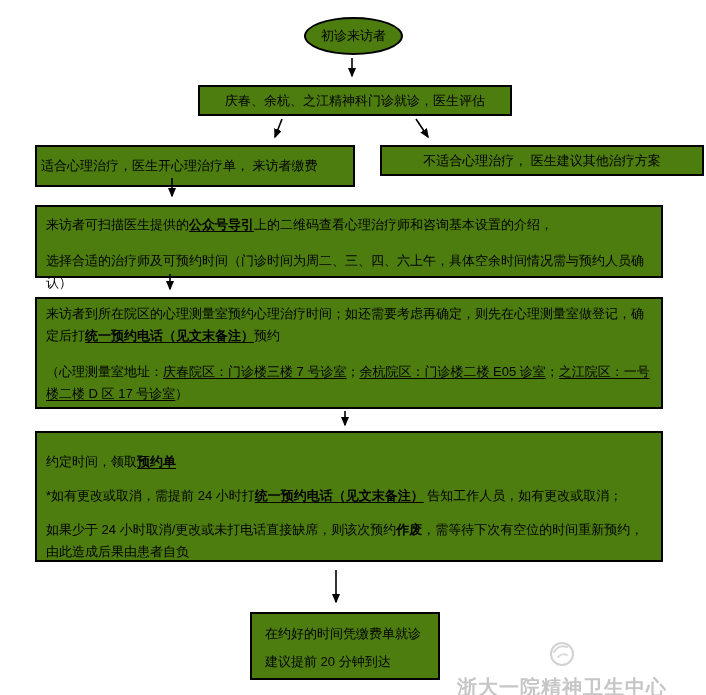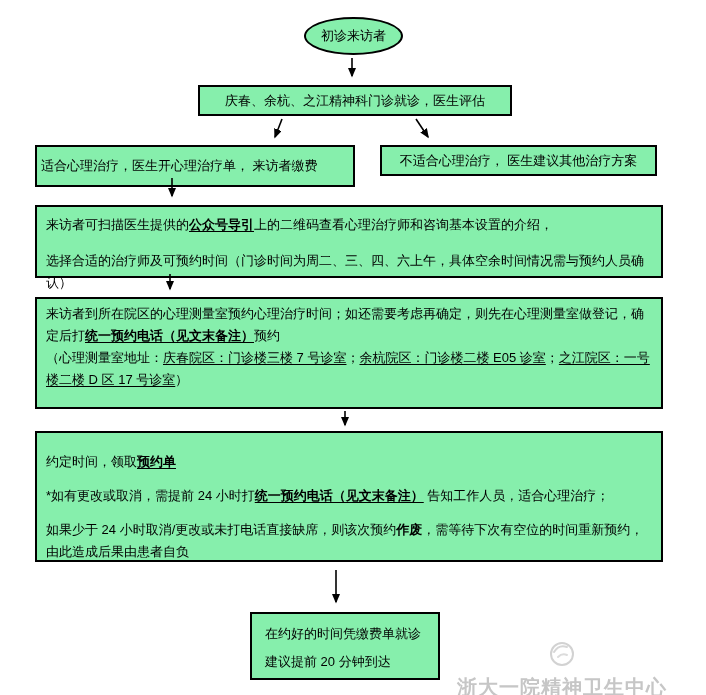--- a/index.html
+++ b/index.html
@@ -8,32 +8,32 @@
     position:relative; width:706px; height:695px;
     background:var(--background,#fff);
     color:var(--text,#000);
     font-family:"Liberation Sans","DejaVu Sans",sans-serif;
     font-size:13px;
     overflow:hidden;
   }
   .node {
     position:absolute;
     border:2px solid var(--border,#000);
-    background:#86efac;
+    background:#4d7c0f;
   }
   .ellipse { border-radius:50%; display:flex; align-items:center; justify-content:center; }
   .center  { display:flex; align-items:center; justify-content:center; text-align:center; }
   .vcenter { display:flex; align-items:center; padding:0 4px; }
   .bigbox  { line-height:22px; }
   .pad-a { padding:7px 9px 17px 9px; }
   .pad-b { padding:4px 9px 0 9px; }
   .pad-c { padding:18px 9px 0 9px; }
   .pad-v { padding:9px 12px 0 13px; }
   .m14 { margin-bottom:14px; }
-  .m16 { }
+  .m16 { margin-bottom:14px; }
   .m12 { margin-bottom:12px; }
   .m6  { margin-bottom:6px;  }
   .b { font-weight:bold; }
   .u { text-decoration:underline; text-underline-offset:2px; }
   .arrow { position:absolute; overflow:visible; }
   .watermark {
     position:absolute; left:457px; top:639px;
     display:flex; align-items:center; gap:7px;
     color:var(--watermark_text,#c6c6c6);
     font-size:20px; font-weight:bold; letter-spacing:1px;
@@ -78,21 +78,21 @@
           <path d="M0,0 L6,2.5 L0,5 Z" fill="#000"></path>
         </marker>
       </defs>
     <line x1="6" y1="2" x2="18" y2="20" stroke="#000" stroke-width="1.6" marker-end="url(#m3)"></line>
   </svg>
 
   <div class="node vcenter" style="left:35px;top:145px;width:320px;height:42px;">
     <span>适合心理治疗，医生开心理治疗单， 来访者缴费</span>
   </div>
 
-  <div class="node center" style="left:380px;top:145px;width:277px;height:31px;">
+  <div class="node center" style="left:380px;top:145px;width:324px;height:31px;">
     <span>不适合心理治疗， 医生建议其他治疗方案</span>
   </div>
 
   <svg class="arrow" style="left:166px;top:177px;" width="12" height="27">
     <defs>
         <marker id="m4" markerWidth="7" markerHeight="7" refX="5" refY="2.5" orient="auto">
           <path d="M0,0 L6,2.5 L0,5 Z" fill="#000"></path>
         </marker>
       </defs>
     <line x1="6" y1="1" x2="6" y2="19" stroke="#000" stroke-width="1.6" marker-end="url(#m4)"></line>
@@ -121,21 +121,21 @@
     <defs>
         <marker id="m6" markerWidth="7" markerHeight="7" refX="5" refY="2.5" orient="auto">
           <path d="M0,0 L6,2.5 L0,5 Z" fill="#000"></path>
         </marker>
       </defs>
     <line x1="6" y1="1" x2="6" y2="15" stroke="#000" stroke-width="1.6" marker-end="url(#m6)"></line>
   </svg>
 
   <div class="node bigbox pad-c" style="left:35px;top:431px;width:628px;height:131px;">
     <div class="m12"><span>约定时间，领取</span><span class="b u">预约单</span></div>
-    <div class="m12"><span>*如有更改或取消，需提前 24 小时打</span><span class="b u">统一预约电话（见文末备注）</span><span> 告知工作人员，适合心理治疗；</span></div>
+    <div class="m12"><span>*如有更改或取消，需提前 24 小时打</span><span class="b u">统一预约电话（见文末备注）</span><span> 告知工作人员，如有更改或取消；</span></div>
     <div><span>如果少于 24 小时取消/更改或未打电话直接缺席，则该次预约</span><span class="b">作废</span><span>，需等待下次有空位的时间重新预约，由此造成后果由患者自负</span></div>
   </div>
 
   <svg class="arrow" style="left:330px;top:568px;" width="12" height="42">
     <defs>
         <marker id="m7" markerWidth="7" markerHeight="7" refX="5" refY="2.5" orient="auto">
           <path d="M0,0 L6,2.5 L0,5 Z" fill="#000"></path>
         </marker>
       </defs>
     <line x1="6" y1="2" x2="6" y2="34" stroke="#000" stroke-width="1.6" marker-end="url(#m7)"></line>

